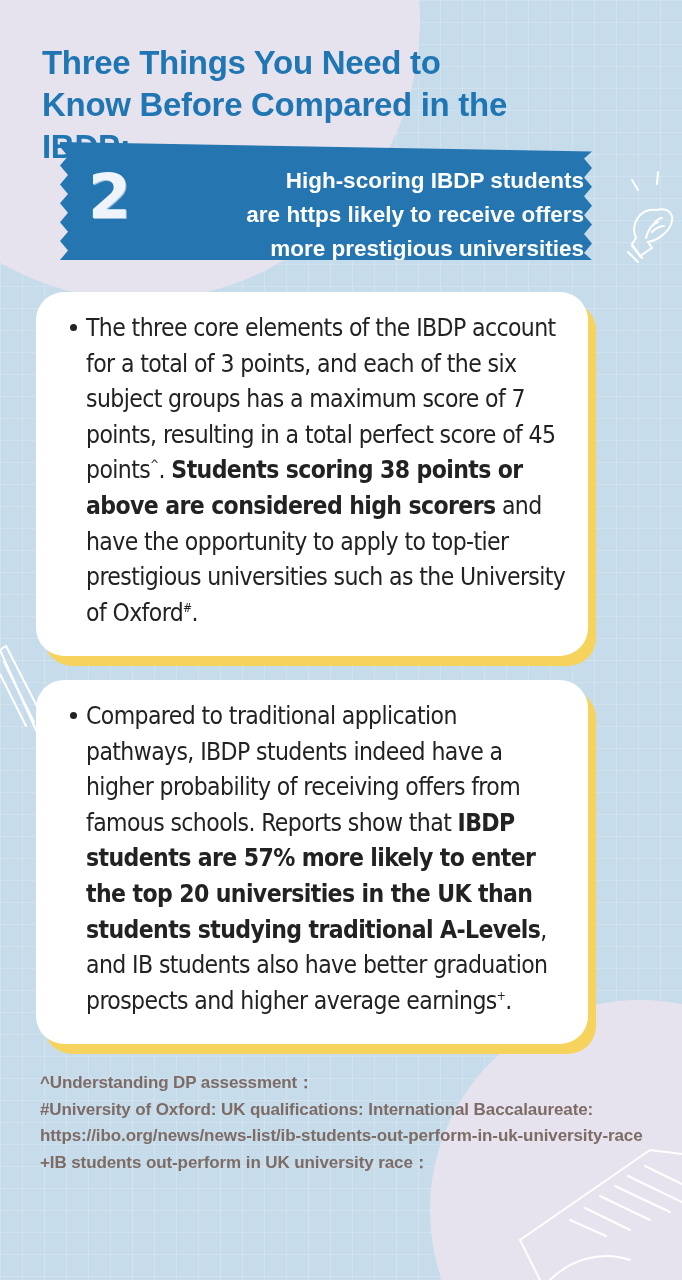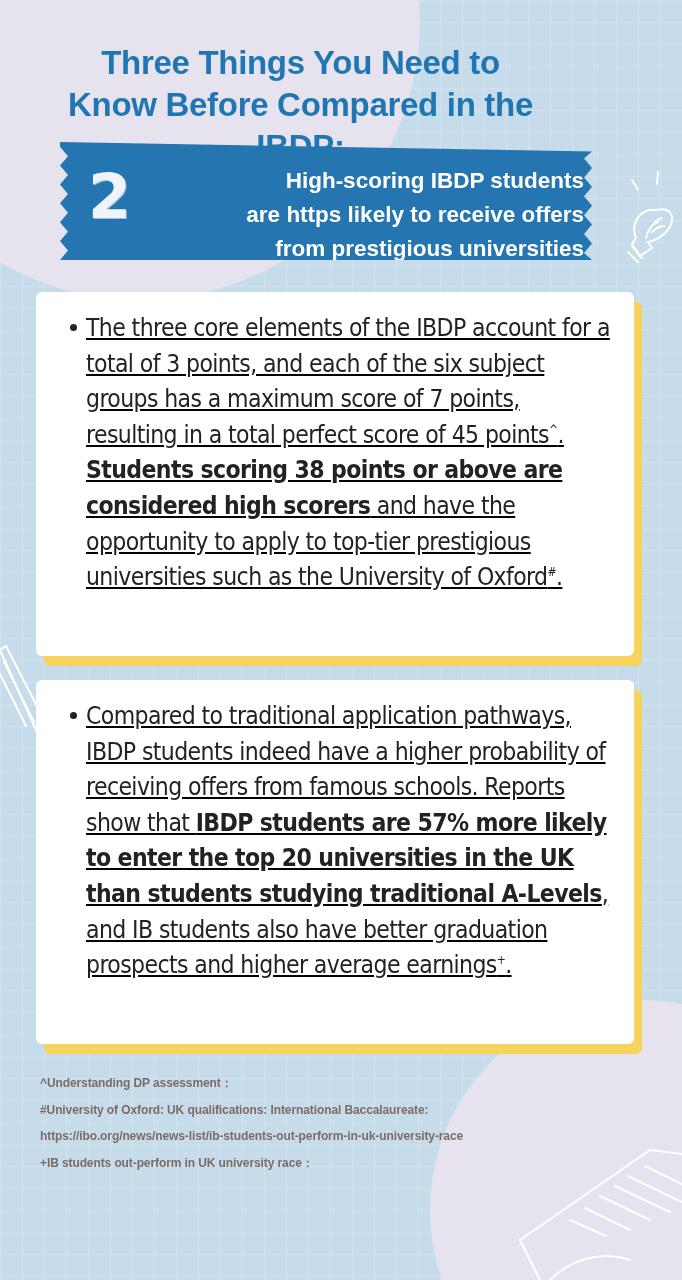--- a/index.html
+++ b/index.html
@@ -34,21 +34,21 @@
       transform: rotate(-8deg);
     }
     .blob-bottom {
       left: 430px; top: 1000px;
       width: 420px; height: 420px;
       border-radius: 50%;
     }
     .title {
       position: absolute;
       top: 42px; left: 0; width: 559px;
-      text-align: center;
+      text-align: left;
       color: #1f76b3;
       font-weight: 700;
       font-size: 33px;
       line-height: 42px;
       letter-spacing: -0.3px;
       z-index: 3;
       padding-left: 42px;
     }
     .banner {
       position: absolute;
@@ -79,27 +79,26 @@
       width: 440px;
       text-align: right;
       color: #ffffff;
       font-weight: 700;
       font-size: 22.5px;
       line-height: 34px;
     }
     .card {
       position: absolute;
       left: 36px;
-      width: 598px;
+      width: 552px;
       background: #ffffff;
-      border-radius: 6px;
+      border-radius: 28px;
       box-shadow: 8px 10px 0 #f6d35d;
       z-index: 3;
       padding: 18px 22px 0 50px;
-      text-decoration: underline;
     }
     .card-1 { top: 292px; height: 364px; }
     .card-2 { top: 680px; height: 364px; }
     .card p {
       position: relative;
       font-family: "DejaVu Sans Condensed", "DejaVu Sans", sans-serif;
       font-stretch: condensed;
       font-size: 24.5px;
       line-height: 35.6px;
       color: #222222;
@@ -112,21 +111,21 @@
       width: 7px; height: 7px;
       background: #222;
       border-radius: 50%;
     }
     sup { font-size: 12px; vertical-align: super; line-height: 0; }
     .refs {
       position: absolute;
       left: 40px; top: 1070px;
       z-index: 3;
       color: #7d6b66;
-      font-size: 12px;
+      font-size: 17px;
       font-weight: 700;
       line-height: 26.5px;
       letter-spacing: -0.1px;
     }
     .refs div { white-space: nowrap; }
     .deco { position: absolute; z-index: 2; }
   </style>
 </head>
 <body>
 
@@ -165,21 +164,21 @@
 <h1 class="title">
   <span>Three Things You Need to</span><br>
   <span>Know Before Compared in the IBDP:</span>
 </h1>
 
 <div class="banner">
   <div class="banner-number">2</div>
   <div class="banner-text">
     <span>High-scoring IBDP students</span><br>
     <span>are https likely to receive offers</span><br>
-    <span>from prestigious universities</span>
+    <span>more prestigious universities</span>
   </div>
 </div>
 
 <div class="card card-1">
   <p><span class="bullet"></span><span>The three core elements of the IBDP account for a total of 3 points, and each of the six subject groups has a maximum score of 7 points, resulting in a total perfect score of 45 points</span><sup>^</sup><span>. </span><b>Students scoring 38 points or above are considered high scorers</b><span> and have the opportunity to apply to top-tier prestigious universities such as the University of Oxford</span><sup>#</sup><span>.</span></p>
 </div>
 
 <div class="card card-2">
   <p><span class="bullet"></span><span>Compared to traditional application pathways, IBDP students indeed have a higher probability of receiving offers from famous schools. Reports show that </span><b>IBDP students are 57% more likely to enter the top 20 universities in the UK than students studying traditional A-Levels</b><span>, and IB students also have better graduation prospects and higher average earnings</span><sup>+</sup><span>.</span></p>
 </div>

